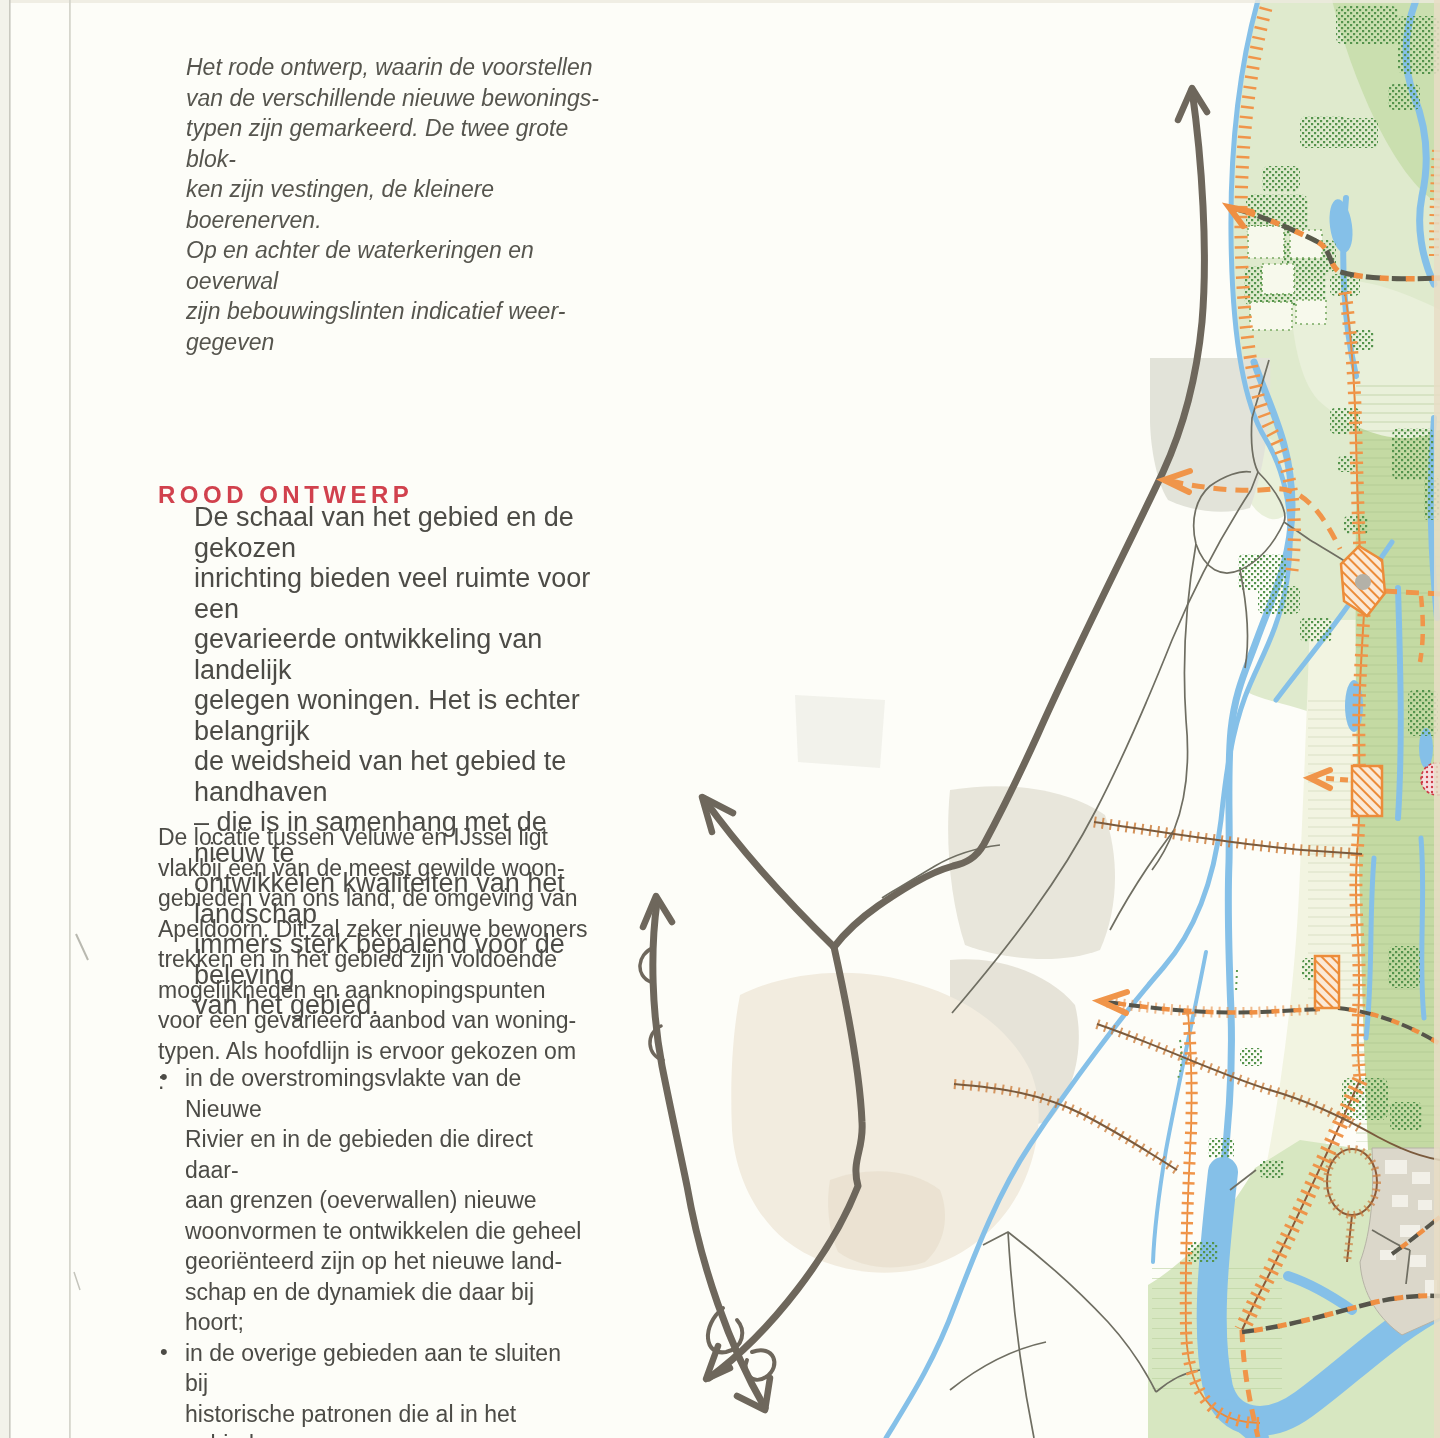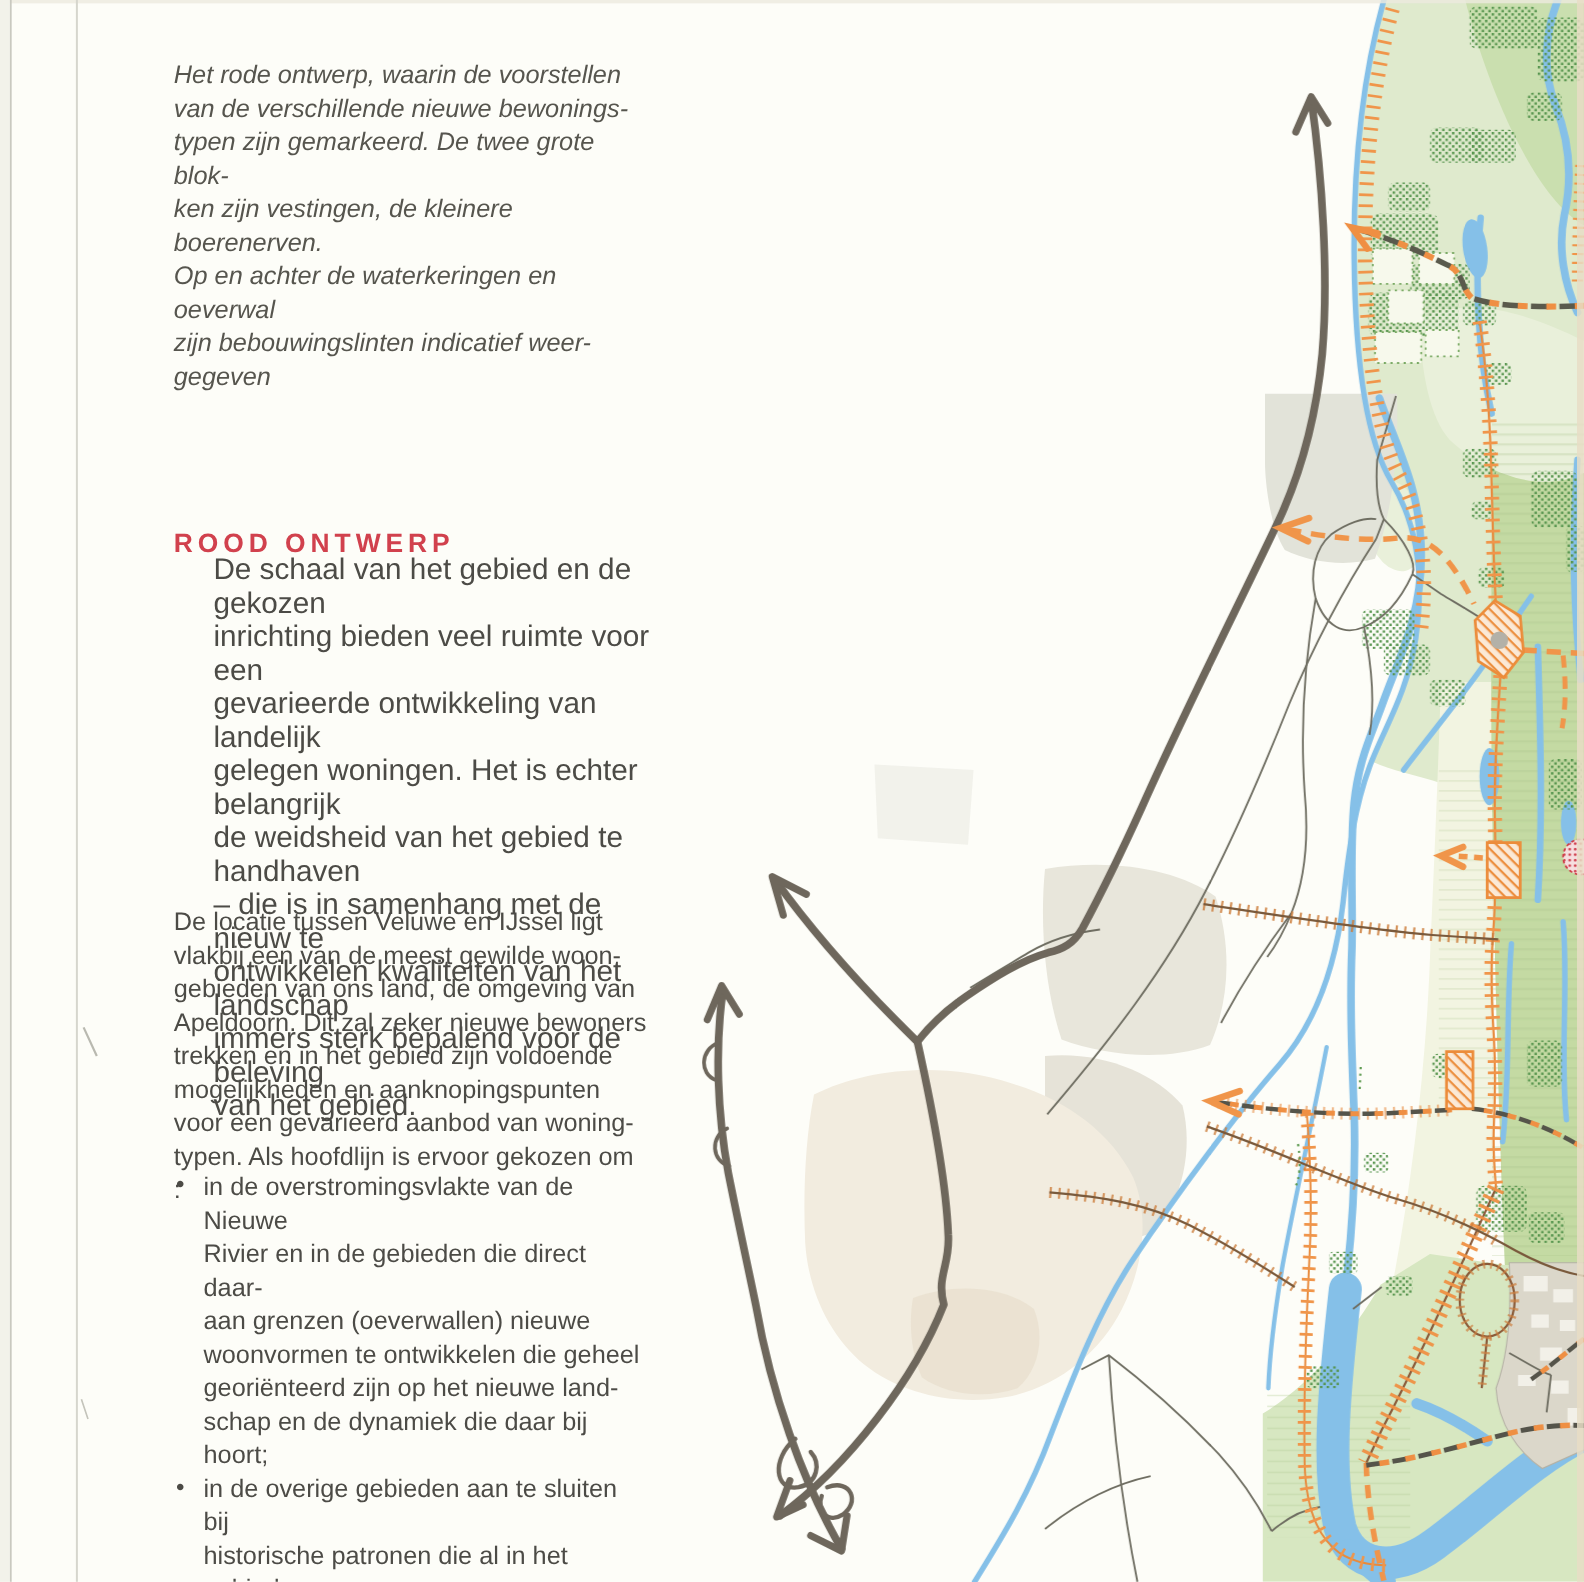--- a/index.html
+++ b/index.html
@@ -1,20 +1,20 @@
 <!DOCTYPE html>
 <html><head>
 <meta charset="utf-8">
 <style>
   html,body{margin:0;padding:0;background:#ffffff;}
   body{width:1440px;height:1438px;position:relative;overflow:hidden;
        font-family:"Liberation Sans",sans-serif;background:#fdfdf8;}
   #map-svg{position:absolute;left:0;top:0;width:1440px;height:1438px;}
   .textcol{position:absolute;left:158px;width:430px;color:#4c4b46;}
-  .caption{top:52px;font-style:italic;font-size:23px;line-height:30.5px;color:#56554e;}
+  .caption{top:52px;font-style:italic;font-size:23px;line-height:30.5px;color:#56554e;margin-left:28px;}
   .heading{top:481px;color:#d1414d;font-weight:bold;font-size:24px;letter-spacing:4.5px;}
   .para1{top:502px;font-size:27px;line-height:30.5px;margin-left:36px;}
   .para2{top:822px;font-size:23px;line-height:30.5px;}
   .bullets{top:1063px;font-size:23px;line-height:30.5px;}
   .pre{white-space:pre-line;}
   .bullet-item{position:relative;padding-left:27px;}
   .bullet-dot{position:absolute;left:2px;top:-1px;font-size:22px;color:#4c4b46;}
 </style>
 </head>
 <body>

